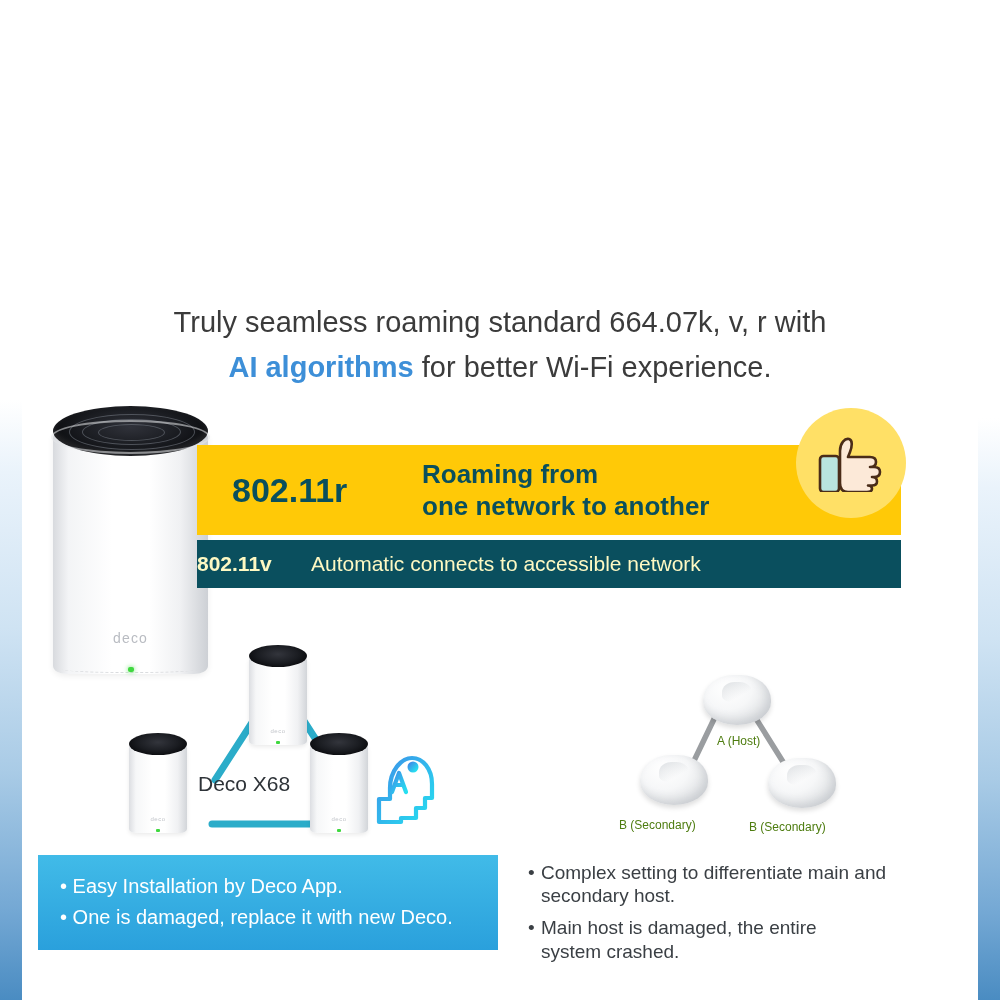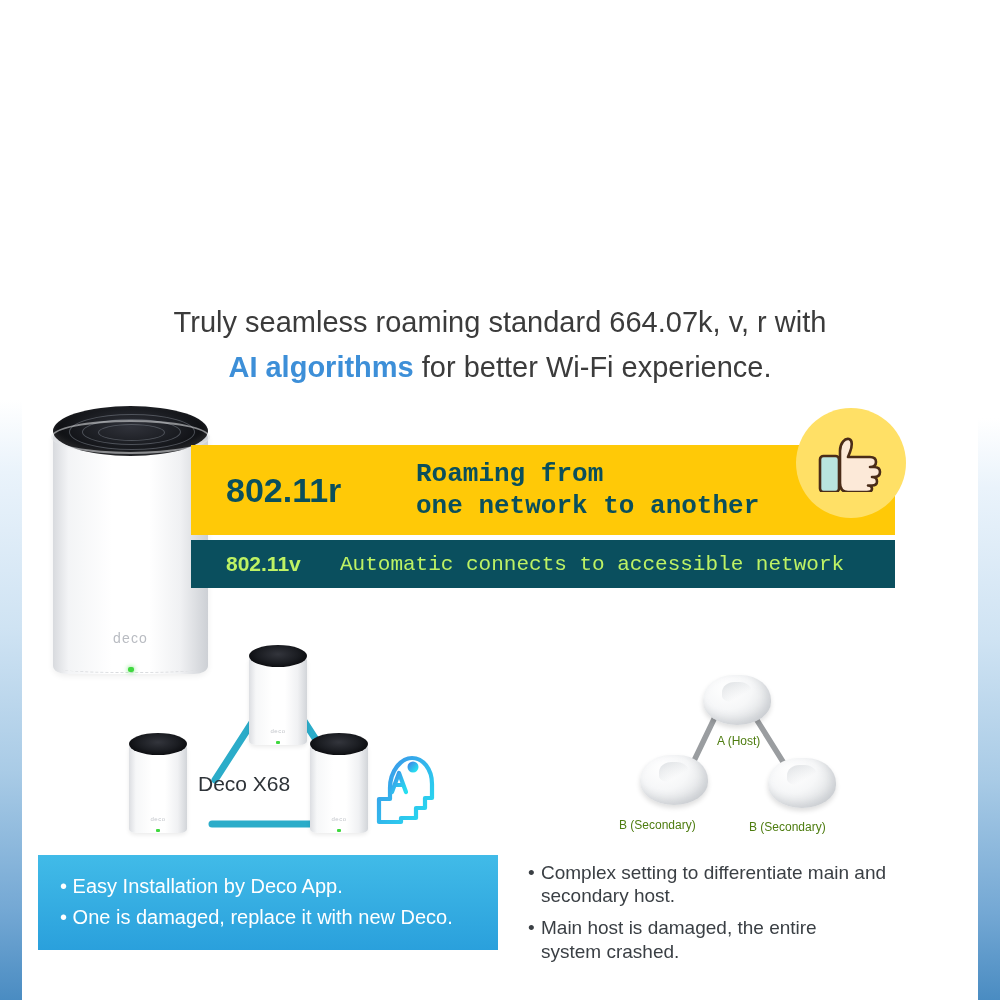--- a/index.html
+++ b/index.html
@@ -49,34 +49,34 @@
     line-height: 1.55;
   }
   .subtitle .hl {
     color: #3d8fd8;
     font-weight: bold;
   }
 
   
   .bars {
     position: absolute;
-    left: 191px;
+    left: 197px;
     top: 445px;
     width: 704px;
   }
   .bar {
     display: flex;
     align-items: center;
     box-sizing: border-box;
   }
   .bar .code {
     flex: 0 0 auto;
     font-weight: bold;
   }
-  .bar .desc { flex: 1 1 auto; font-family: Liberation Mono, monospace; }
+  .bar .desc { flex: 1 1 auto; }
 
   .bar-r {
     height: 90px;
     background: #ffc907;
     color: #0a4f5c;
     padding-left: 35px;
     margin-bottom: 5px;
   }
   .bar-r .code {
     font-size: 34px;
@@ -98,22 +98,21 @@
   .bar-k .code {
     font-size: 21px;
     width: 114px;
     font-weight: normal;
   }
   .bar-k .desc { font-size: 21px; }
 
   .bar-v {
     height: 48px;
     background: #0a4f5e;
-    color: #bef264;
-    padding-left: 35px;
+    color: #fef9c3;
   }
   .bar-v .code {
     font-size: 21px;
     width: 114px;
   }
   .bar-v .desc { font-size: 21px; }
 
   
   .thumb-badge {
     position: absolute;

